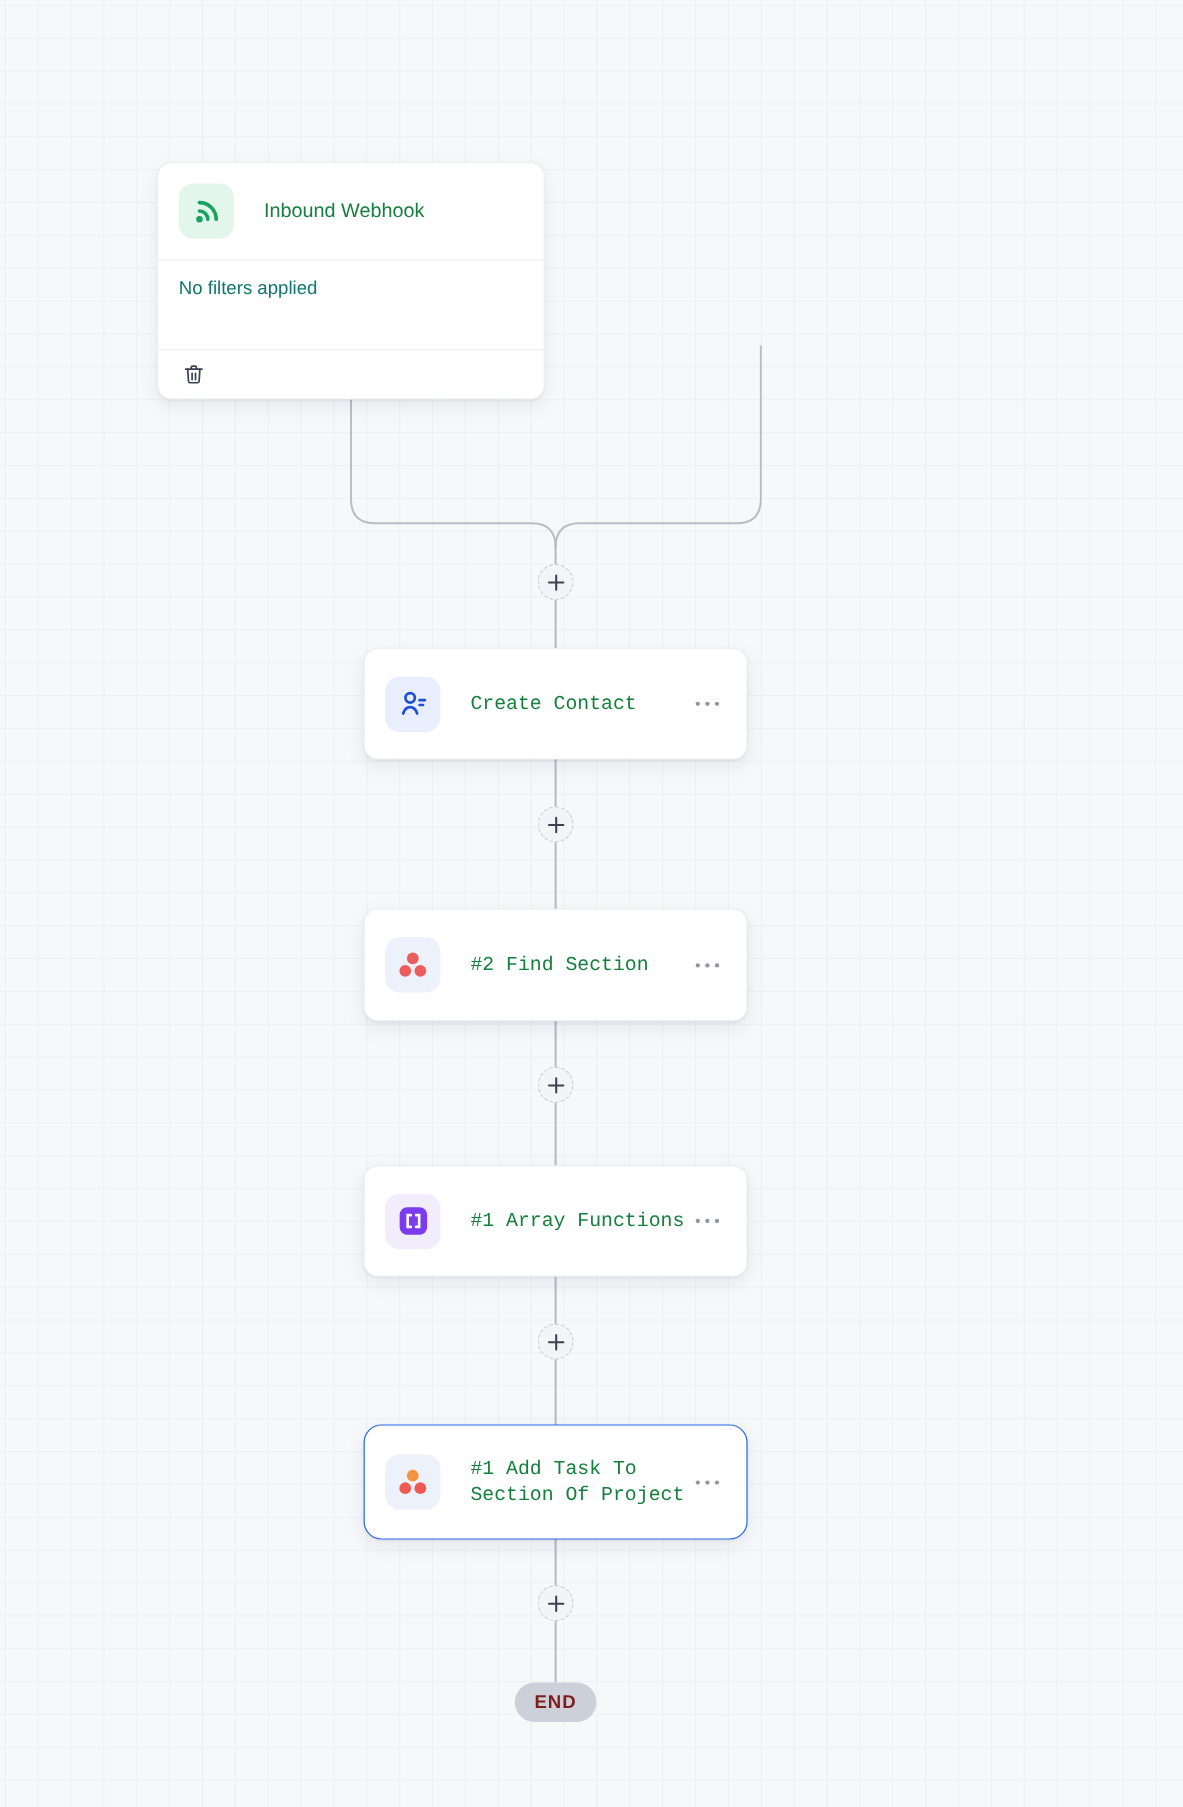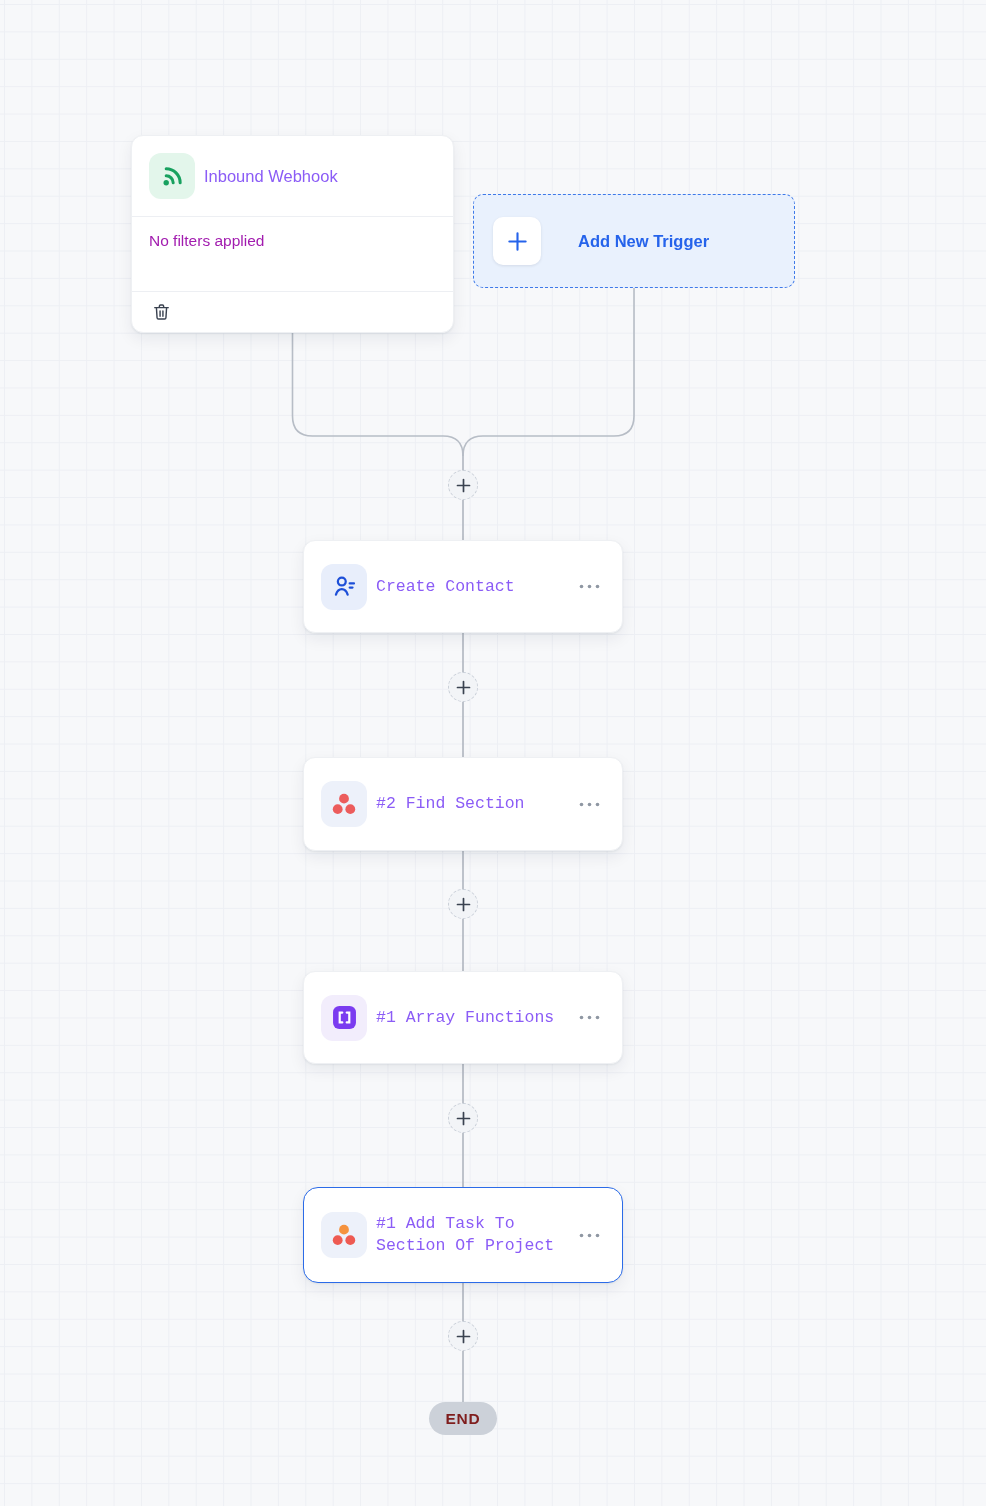--- a/index.html
+++ b/index.html
@@ -19,30 +19,30 @@
   .trigger-card {
     position:absolute; left:131px; top:135px; width:323px; height:198px;
     background:#fff; border:1px solid #eef0f3; border-radius:12px;
     box-shadow:0 1px 2px rgba(20,28,50,.06), 0 6px 16px rgba(20,28,50,.07);
     display:flex; flex-direction:column; cursor:pointer;
   }
   .trigger-header { height:80px; display:flex; align-items:center; padding:0 17px; }
   .divider { height:1px; background:#edeff3; flex:none; }
   .trigger-body { flex:1; padding:15px 17px; }
   .trigger-footer { height:40px; display:flex; align-items:center; padding:0 18px; }
-  .filters-text { font-size:15.5px; color:#a21caf; }
+  .filters-text { font-size:15.5px; color:#0f766e; }
   .icon-tile {
     width:46px; height:46px; border-radius:12px; flex:none;
     display:flex; align-items:center; justify-content:center;
   }
   .tile-green  { background:#e3f6eb; }
   .tile-blue   { background:#e8eefb; }
   .tile-slate  { background:#edf1fa; }
   .tile-purple { background:#f2edfc; }
-  .card-title { font-size:16.5px; color:#8b5cf6; margin-left:9px; line-height:22px; }
+  .card-title { font-size:16.5px; color:#15803d; margin-left:25px; line-height:22px; }
   .trash-btn { background:none; border:none; cursor:pointer; display:flex; padding:2px; }
 
   
   .add-trigger {
     position:absolute; left:473px; top:194px; width:322px; height:94px;
     background:#e9f1fd; border:1.5px dashed #3e79e9; border-radius:10px;
     display:flex; align-items:center; padding:0 0 0 19px; cursor:pointer;
   }
   .add-trigger-square {
     width:48px; height:48px; background:#fff; border-radius:10px; flex:none;
@@ -111,28 +111,20 @@
             <path d="M3.5 6.5h17"></path>
             <path d="M9.3 6.2V4.6c0-.8.6-1.4 1.4-1.4h2.6c.8 0 1.4.6 1.4 1.4v1.6"></path>
             <path d="M5.6 6.8l.8 12.4c.06.9.8 1.6 1.7 1.6h7.8c.9 0 1.64-.7 1.7-1.6l.8-12.4"></path>
             <path d="M10.2 10.8v6.6M13.8 10.8v6.6"></path>
           </svg>
         </span>
       </button>
     </div>
   </div>
 
-  <button class="add-trigger">
-    <span class="add-trigger-square">
-      <svg width="23" height="23" viewBox="0 0 24 24" fill="none">
-        <path d="M12 3.5v17M3.5 12h17" stroke="#2563eb" stroke-width="2.2" stroke-linecap="round"></path>
-      </svg>
-    </span>
-    <span class="add-trigger-label">Add New Trigger</span>
-  </button>
 
   <button class="plus-node" style="top:470px">
     <span style="display:flex">
         <svg width="15" height="15" viewBox="0 0 15 15">
           <path d="M7.5 1.5v12M1.5 7.5h12" stroke="#3a4250" stroke-width="1.7" stroke-linecap="round"></path>
         </svg>
       </span>
   </button>
   <button class="plus-node" style="top:672px">
     <span style="display:flex">

